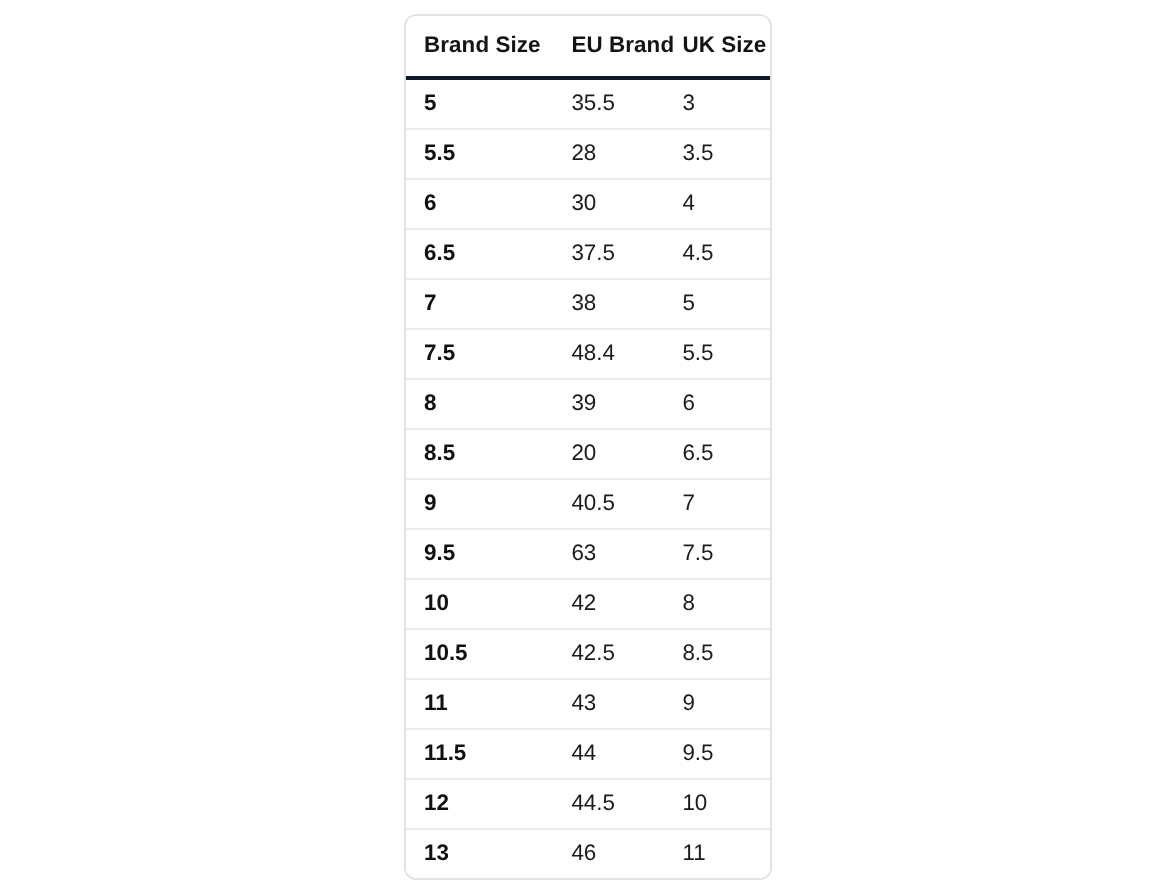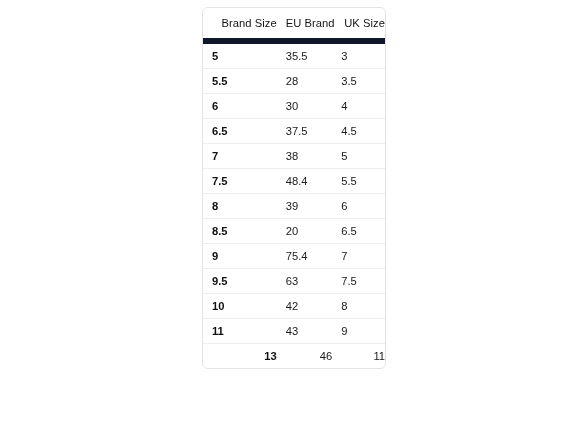--- a/index.html
+++ b/index.html
@@ -31,43 +31,42 @@
     border-collapse: collapse;
     table-layout: fixed;
     background: #ffffff;
   }
 
   table.size-chart col.col-brand { width: 40.5%; }
   table.size-chart col.col-eu    { width: 30.5%; }
   table.size-chart col.col-uk    { width: 29%;   }
 
   table.size-chart thead th {
-    text-align: right;
+    text-align: left;
     font-size: 11.2px;
-    font-weight: normal;
+    font-weight: bold;
     color: #141414;
     padding: 9px 0 9px 9px;
     letter-spacing: 0.05px;
     white-space: nowrap;
-    border-bottom: 6px solid #0f172a;
+    border-bottom: 2px solid #0f172a;
   }
 
   table.size-chart tbody td {
     text-align: left;
     font-size: 11.2px;
     color: #1b1b1b;
     padding: 6px 0 6px 9px;
     height: 12px;
     white-space: nowrap;
     border-bottom: 1px solid #ededed;
   }
 
   table.size-chart tbody tr:last-child td {
     border-bottom: none;
-    text-align: right;
   }
 
   table.size-chart tbody td.brand-cell {
     font-weight: bold;
     color: #101010;
   }
 </style>
 </head>
 <body>
 
@@ -121,37 +120,52 @@
         <td>39</td>
         <td>6</td>
       </tr>
       <tr>
         <td class="brand-cell">8.5</td>
         <td>20</td>
         <td>6.5</td>
       </tr>
       <tr>
         <td class="brand-cell">9</td>
-        <td>75.4</td>
+        <td>40.5</td>
         <td>7</td>
       </tr>
       <tr>
         <td class="brand-cell">9.5</td>
         <td>63</td>
         <td>7.5</td>
       </tr>
       <tr>
         <td class="brand-cell">10</td>
         <td>42</td>
         <td>8</td>
       </tr>
       <tr>
+        <td class="brand-cell">10.5</td>
+        <td>42.5</td>
+        <td>8.5</td>
+      </tr>
+      <tr>
         <td class="brand-cell">11</td>
         <td>43</td>
         <td>9</td>
+      </tr>
+      <tr>
+        <td class="brand-cell">11.5</td>
+        <td>44</td>
+        <td>9.5</td>
+      </tr>
+      <tr>
+        <td class="brand-cell">12</td>
+        <td>44.5</td>
+        <td>10</td>
       </tr>
       <tr>
         <td class="brand-cell">13</td>
         <td>46</td>
         <td>11</td>
       </tr>
     </tbody>
   </table>
 </div>
 

